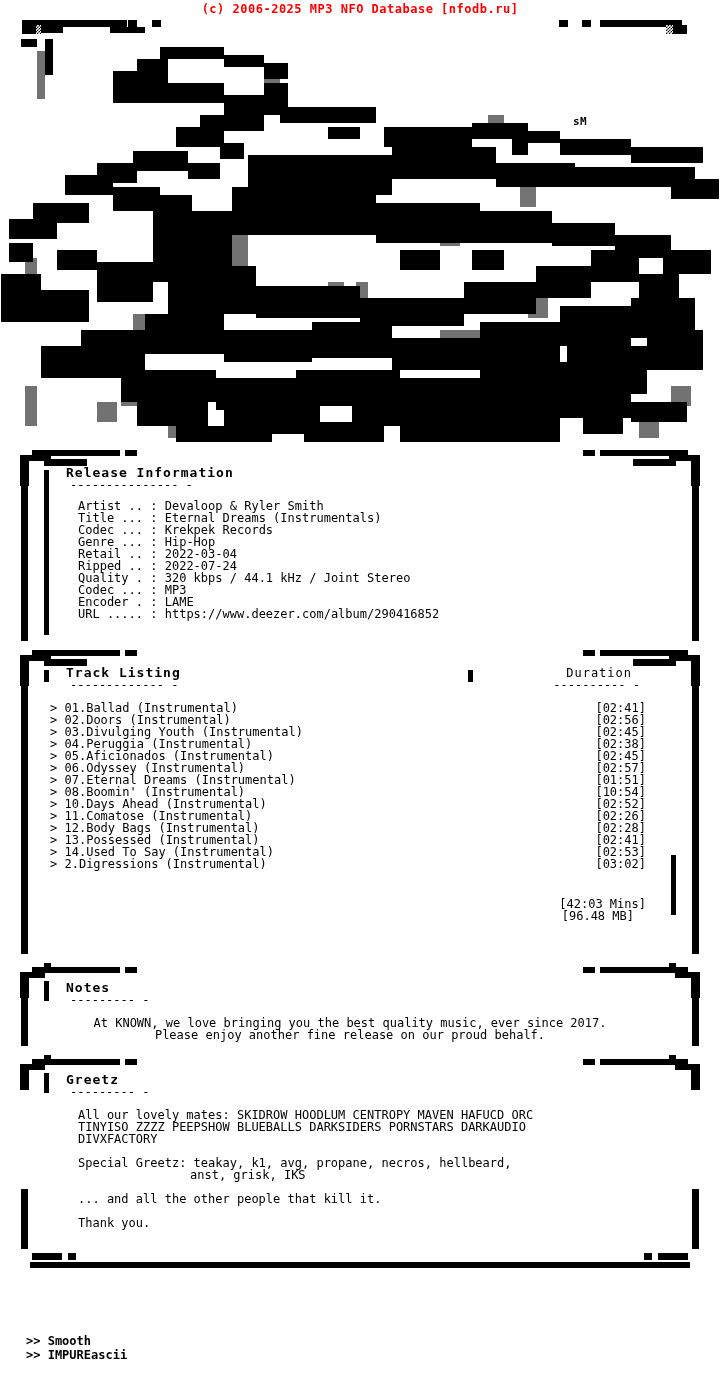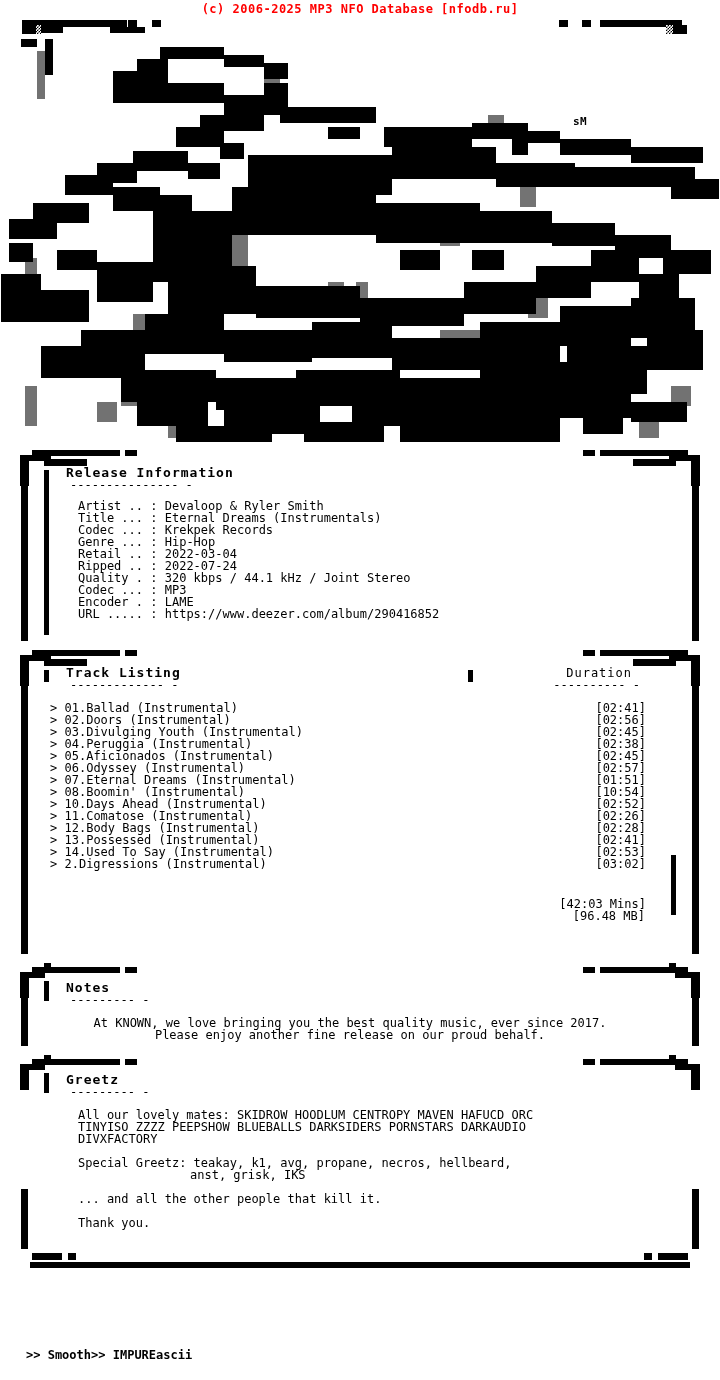--- a/index.html
+++ b/index.html
@@ -56,23 +56,23 @@
   }
   .info-line{white-space:pre;font-size:12px;line-height:12px;}
   .track-row{
     display:flex;justify-content:space-between;white-space:pre;
     font-size:12px;line-height:12px;
   }
   .totals{text-align:right;white-space:pre;font-size:12px;line-height:12px;}
   .center{text-align:center;}
   .footer{
     position:absolute;left:0;bottom:18px;width:720px;
-    display:flex;
+    display:flex;justify-content:space-between;
     padding:0 26px;box-sizing:border-box;
-    font-size:12px;line-height:14px;font-weight:bold;
+    font-size:12px;line-height:14px;font-weight:bold;flex-direction:column;
   }
   .track-head{position:relative;display:flex;justify-content:space-between;}
   .dur-title{font-size:12px;line-height:14px;font-weight:normal;letter-spacing:1px;margin-right:42px;}
   .dur-rule{font-size:12px;line-height:10px;margin-right:34px;white-space:pre;}
 </style>
 </head>
 <body>
 
 <div class="hdr">
   <span>(c) 2006-2025 MP3 NFO Database [nfodb.ru]</span>
@@ -294,21 +294,21 @@
       <div class="track-row"><span><span>&gt;</span> <span>08.</span><span>Boomin' (Instrumental)</span></span><span>[10:54]</span></div>
       <div class="track-row"><span><span>&gt;</span> <span>10.</span><span>Days Ahead (Instrumental)</span></span><span>[02:52]</span></div>
       <div class="track-row"><span><span>&gt;</span> <span>11.</span><span>Comatose (Instrumental)</span></span><span>[02:26]</span></div>
       <div class="track-row"><span><span>&gt;</span> <span>12.</span><span>Body Bags (Instrumental)</span></span><span>[02:28]</span></div>
       <div class="track-row"><span><span>&gt;</span> <span>13.</span><span>Possessed (Instrumental)</span></span><span>[02:41]</span></div>
       <div class="track-row"><span><span>&gt;</span> <span>14.</span><span>Used To Say (Instrumental)</span></span><span>[02:53]</span></div>
       <div class="track-row"><span><span>&gt;</span> <span>2.</span><span>Digressions (Instrumental)</span></span><span>[03:02]</span></div>
     </div>
     <div style="height:28px;"></div>
     <div class="totals" style="margin-right:28px;">[42:03 Mins]</div>
-    <div class="totals" style="margin-right:29px;">[96.48 MB]</div>
+    <div class="totals" style="margin-right:40px;">[96.48 MB]</div>
   </div>
 </div>
 
 <div style="height:12px;"></div>
 
 <div class="box" style="height:80px;">
   <div class="cn" style="left:12px;top:0;width:88px;height:6px;"></div>
   <div class="cn dither" style="left:24px;top:-4px;width:7px;height:10px;"></div>
   <div class="cn" style="left:0;top:5px;width:9px;height:26px;"></div>
   <div class="cn" style="left:0;top:5px;width:25px;height:6px;"></div>

